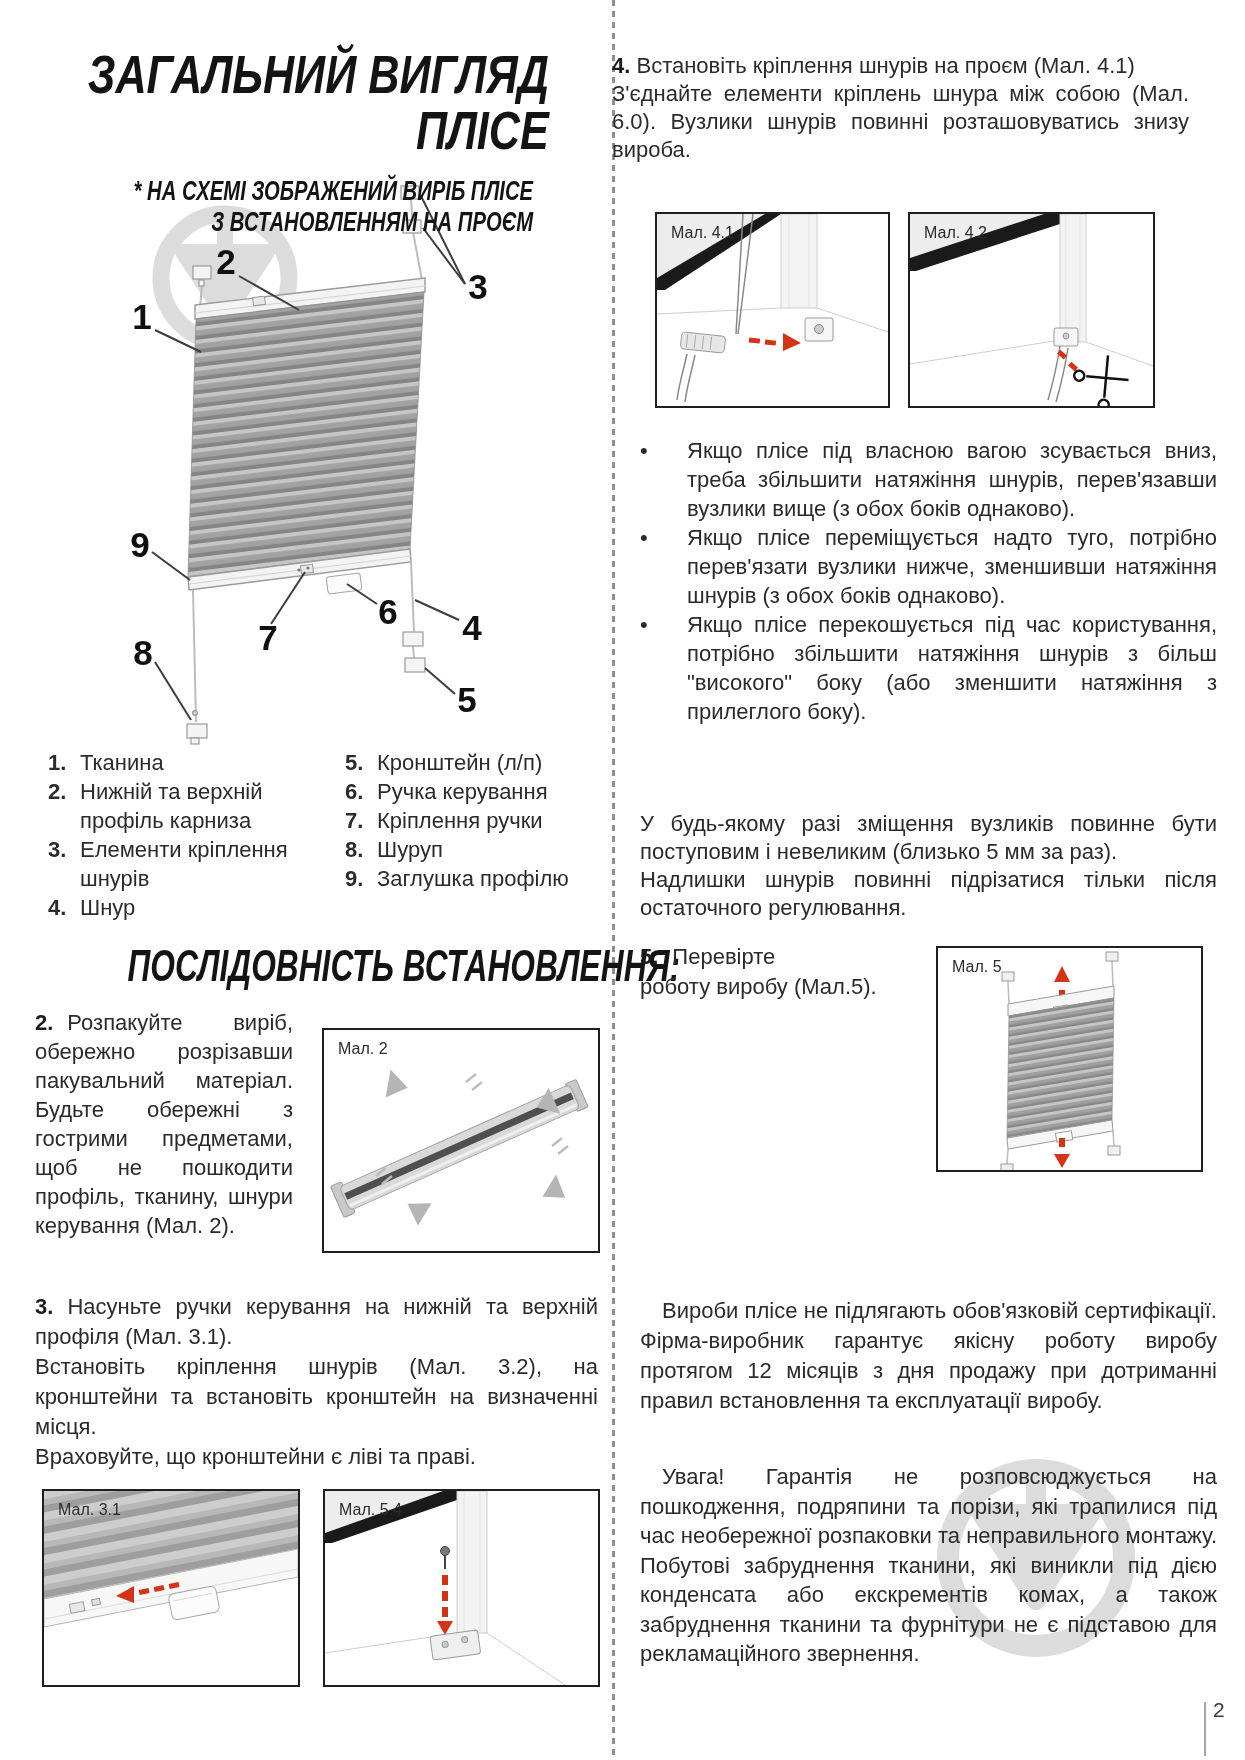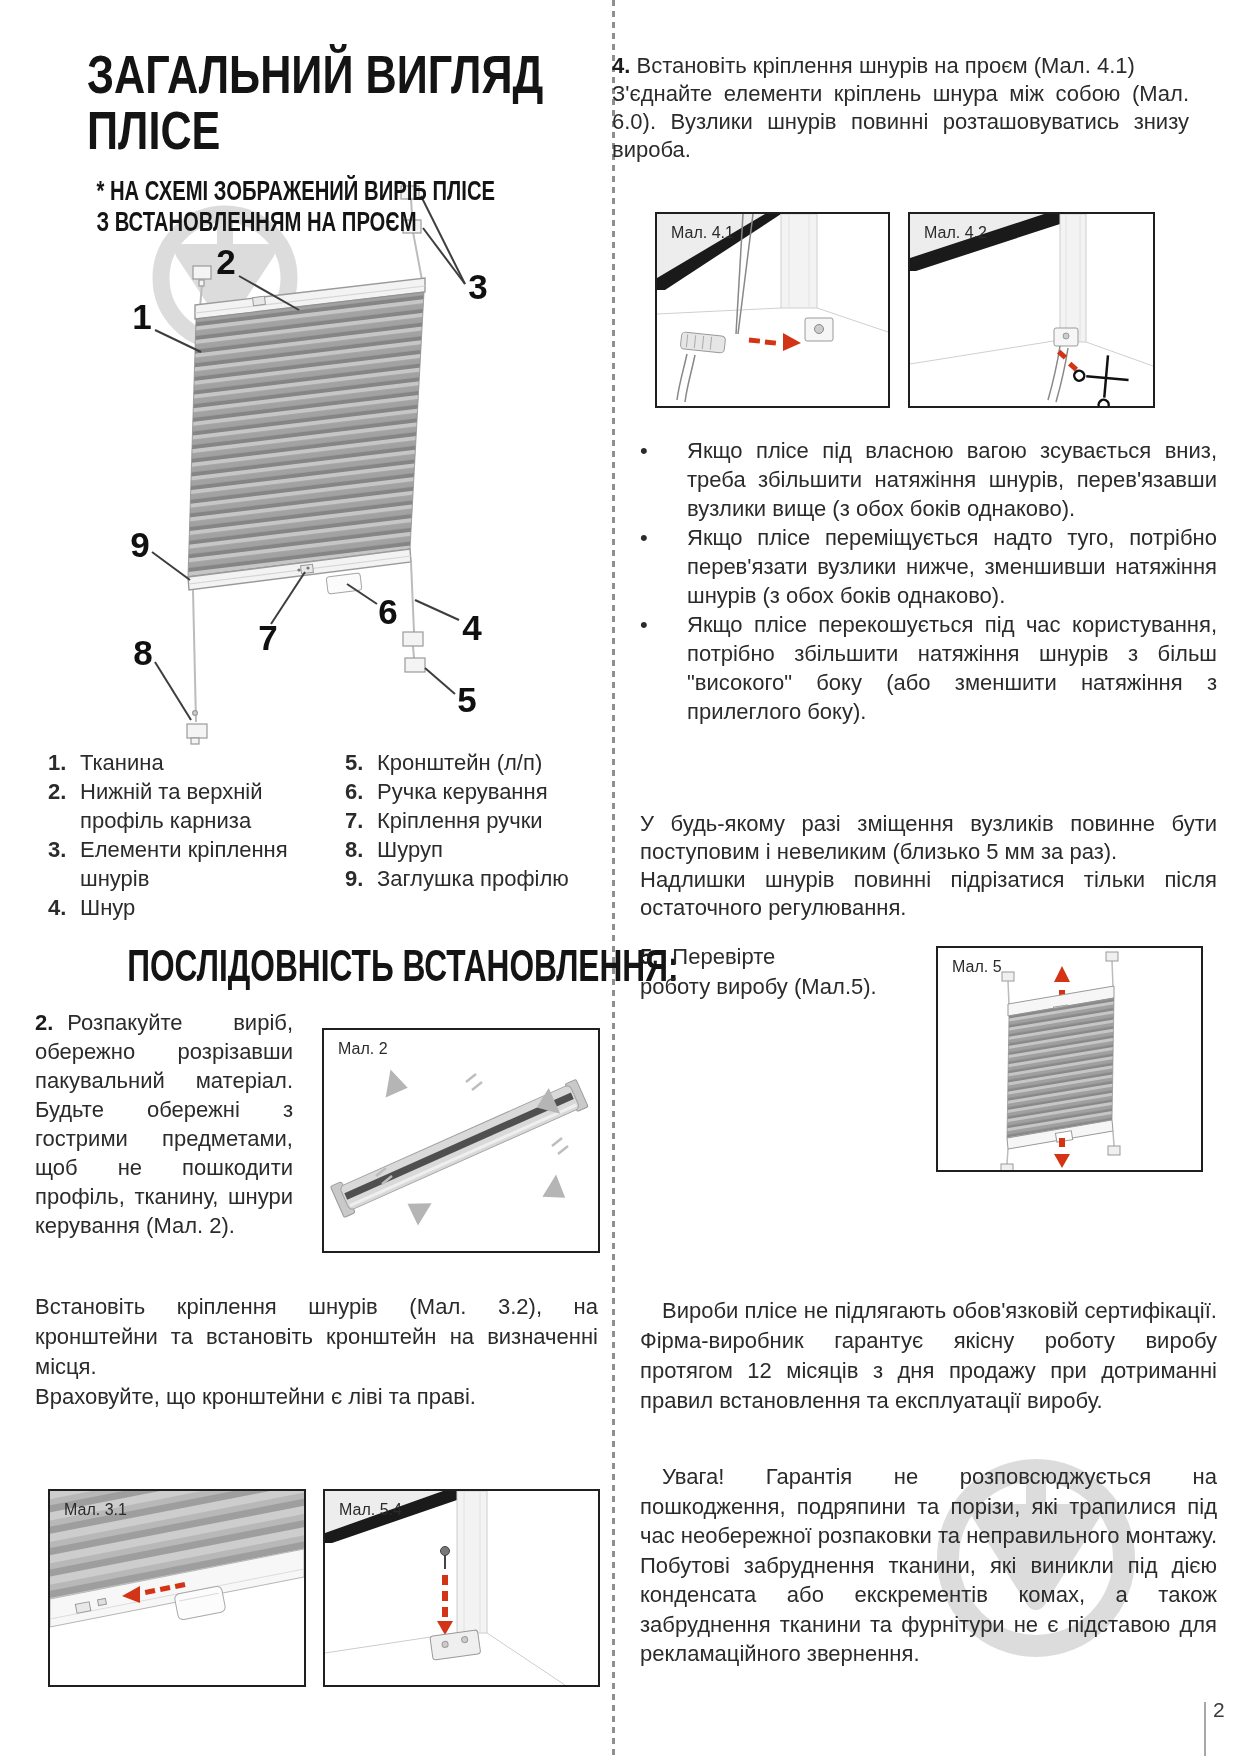--- a/index.html
+++ b/index.html
@@ -3,21 +3,21 @@
 <meta charset="utf-8">
 <style>
   html,body{margin:0;padding:0;background:#ffffff;}
   .page{position:relative;width:1245px;height:1760px;background:#ffffff;overflow:hidden;
         font-family:"Liberation Sans",sans-serif;color:#222;}
   .abs{position:absolute;}
   
   .fold{position:absolute;left:612px;top:0;width:3px;height:1760px;
         background:repeating-linear-gradient(180deg,#8f8f8f 0 6px,transparent 6px 11px);}
   
-  .hwrap{position:absolute;text-align:left;}
+  .hwrap{position:absolute;text-align:right;font-style:italic;}
   .cond{display:inline-block;font-weight:700;color:#141414;transform-origin:50% 50%;white-space:nowrap;}
   .title .cond{font-size:54px;line-height:56px;transform:scaleX(0.80);letter-spacing:0px;}
   .subtitle .cond{font-size:27px;line-height:31px;transform:scaleX(0.75);}
   .sechead .cond{font-size:44px;line-height:48px;transform:scaleX(0.72);}
   .garhead .cond{font-size:48px;line-height:52px;transform:scaleX(0.85);}
   
   .txt{font-size:22px;line-height:29px;color:#2b2b2b;}
   .just{text-align:justify;}
   .txt p{margin:0;}
   .txt b{font-weight:700;color:#1c1c1c;}
@@ -171,25 +171,26 @@
           <line x1="148" y1="60" x2="158" y2="52"></line>
         <line x1="52" y1="146" x2="62" y2="138"></line>
           <line x1="58" y1="154" x2="68" y2="146"></line>
         <line x1="228" y1="116" x2="238" y2="108"></line>
           <line x1="234" y1="124" x2="244" y2="116"></line>
       </g>
     </svg>
   </div>
 
   <div class="abs txt just" style="left:35px;top:1292px;width:563px;line-height:30px;">
+    <p><b>3.</b> <span>Насуньте ручки керування на нижній та верхній профіля (Мал. 3.1).</span></p>
     <p><span>Встановіть кріплення шнурів (Мал. 3.2), на кронштейни та встановіть кронштейн на визначенні місця.</span></p>
     <p><span>Враховуйте, що кронштейни є ліві та праві.</span></p>
   </div>
 
-  <div class="figbox" style="left:48px;top:1489px;width:258px;height:198px;">
+  <div class="figbox" style="left:42px;top:1489px;width:258px;height:198px;">
     <span class="figlabel">Мал. 3.1</span>
     <svg width="254" height="194" viewBox="0 0 254 194">
       <defs>
         <pattern id="pl31" width="10" height="21" patternUnits="userSpaceOnUse" patternTransform="rotate(-11)">
           <rect width="10" height="21" fill="#b8b8b8"></rect>
           <rect width="10" height="8" fill="#cdcdcd"></rect>
           <rect y="14" width="10" height="7" fill="#9e9e9e"></rect>
         </pattern>
       </defs>
       <polygon points="0,0 254,0 254,58 0,108" fill="url(#pl31)"></polygon>

